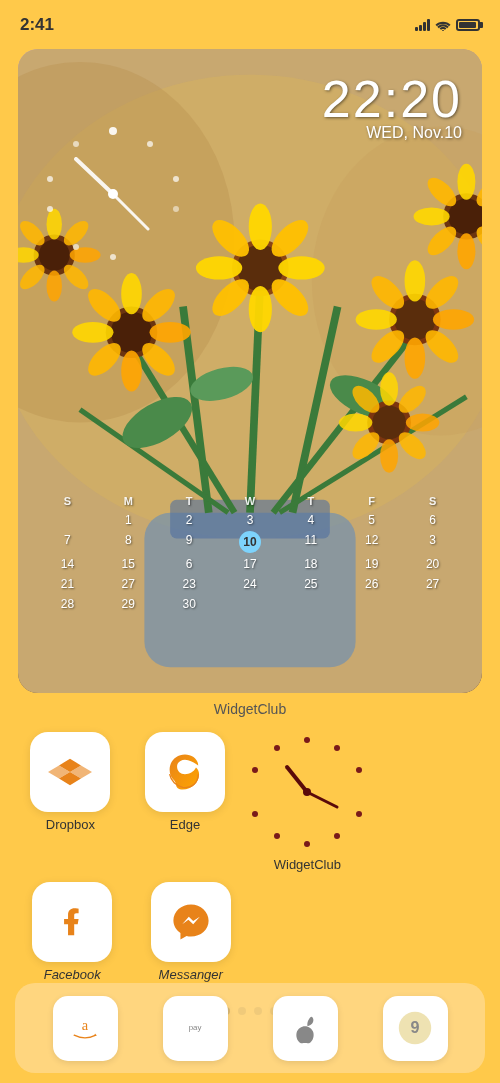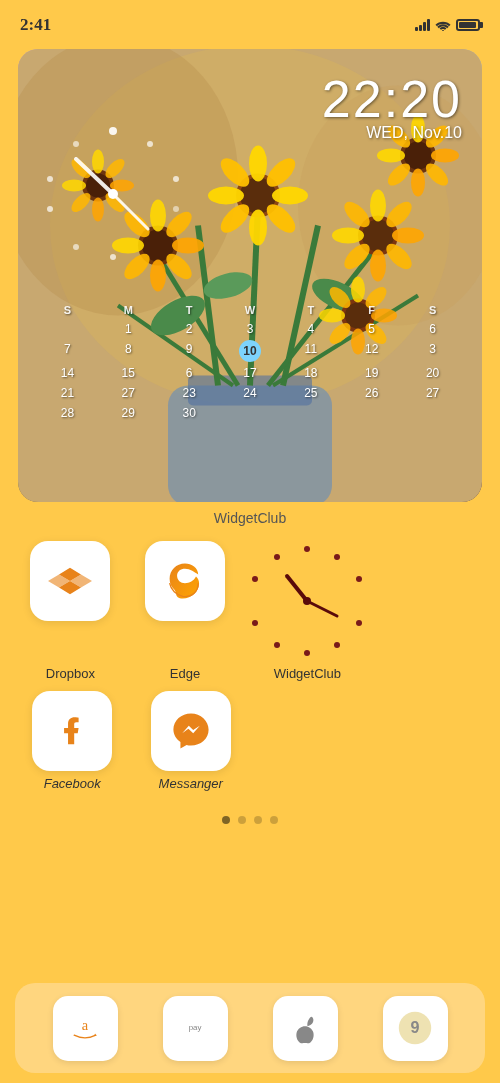--- a/index.html
+++ b/index.html
@@ -19,21 +19,20 @@
       justify-content: space-between;
       align-items: center;
       padding: 10px 20px 5px 20px;
       height: 44px;
     }
 
     .status-time {
       font-size: 17px;
       font-weight: 600;
       color: #333;
-      font-family: Liberation Serif, serif;
     }
 
     .status-icons {
       display: flex;
       align-items: center;
       gap: 5px;
     }
 
     .signal-bars {
       display: flex;
@@ -79,21 +78,21 @@
       border-radius: 1px;
     }
 
     
     .widget-card {
       margin: 5px 18px 0 18px;
       border-radius: 20px;
       overflow: hidden;
       background: #e8d5b0;
       position: relative;
-      height: 453px;
+      height: 644px;
     }
 
     
     .painting-bg {
       position: absolute;
       top: 0; left: 0; right: 0; bottom: 0;
       background:
         radial-gradient(ellipse 80px 60px at 200px 80px, #FFD700 30%, #FFA500 60%, transparent 70%),
         radial-gradient(ellipse 60px 50px at 350px 100px, #FFD700 30%, #DAA520 60%, transparent 70%),
         radial-gradient(ellipse 70px 55px at 120px 150px, #FFC200 30%, #FFA500 60%, transparent 70%),
@@ -194,21 +193,20 @@
       color: #555;
       margin-top: 8px;
       margin-bottom: 5px;
     }
 
     .app-item {
       display: flex;
       flex-direction: column;
       align-items: center;
       gap: 5px;
-      justify-content: space-between;
     }
 
     .app-icon {
       width: 80px;
       height: 80px;
       background: white;
       border-radius: 18px;
       display: flex;
       align-items: center;
       justify-content: center;

